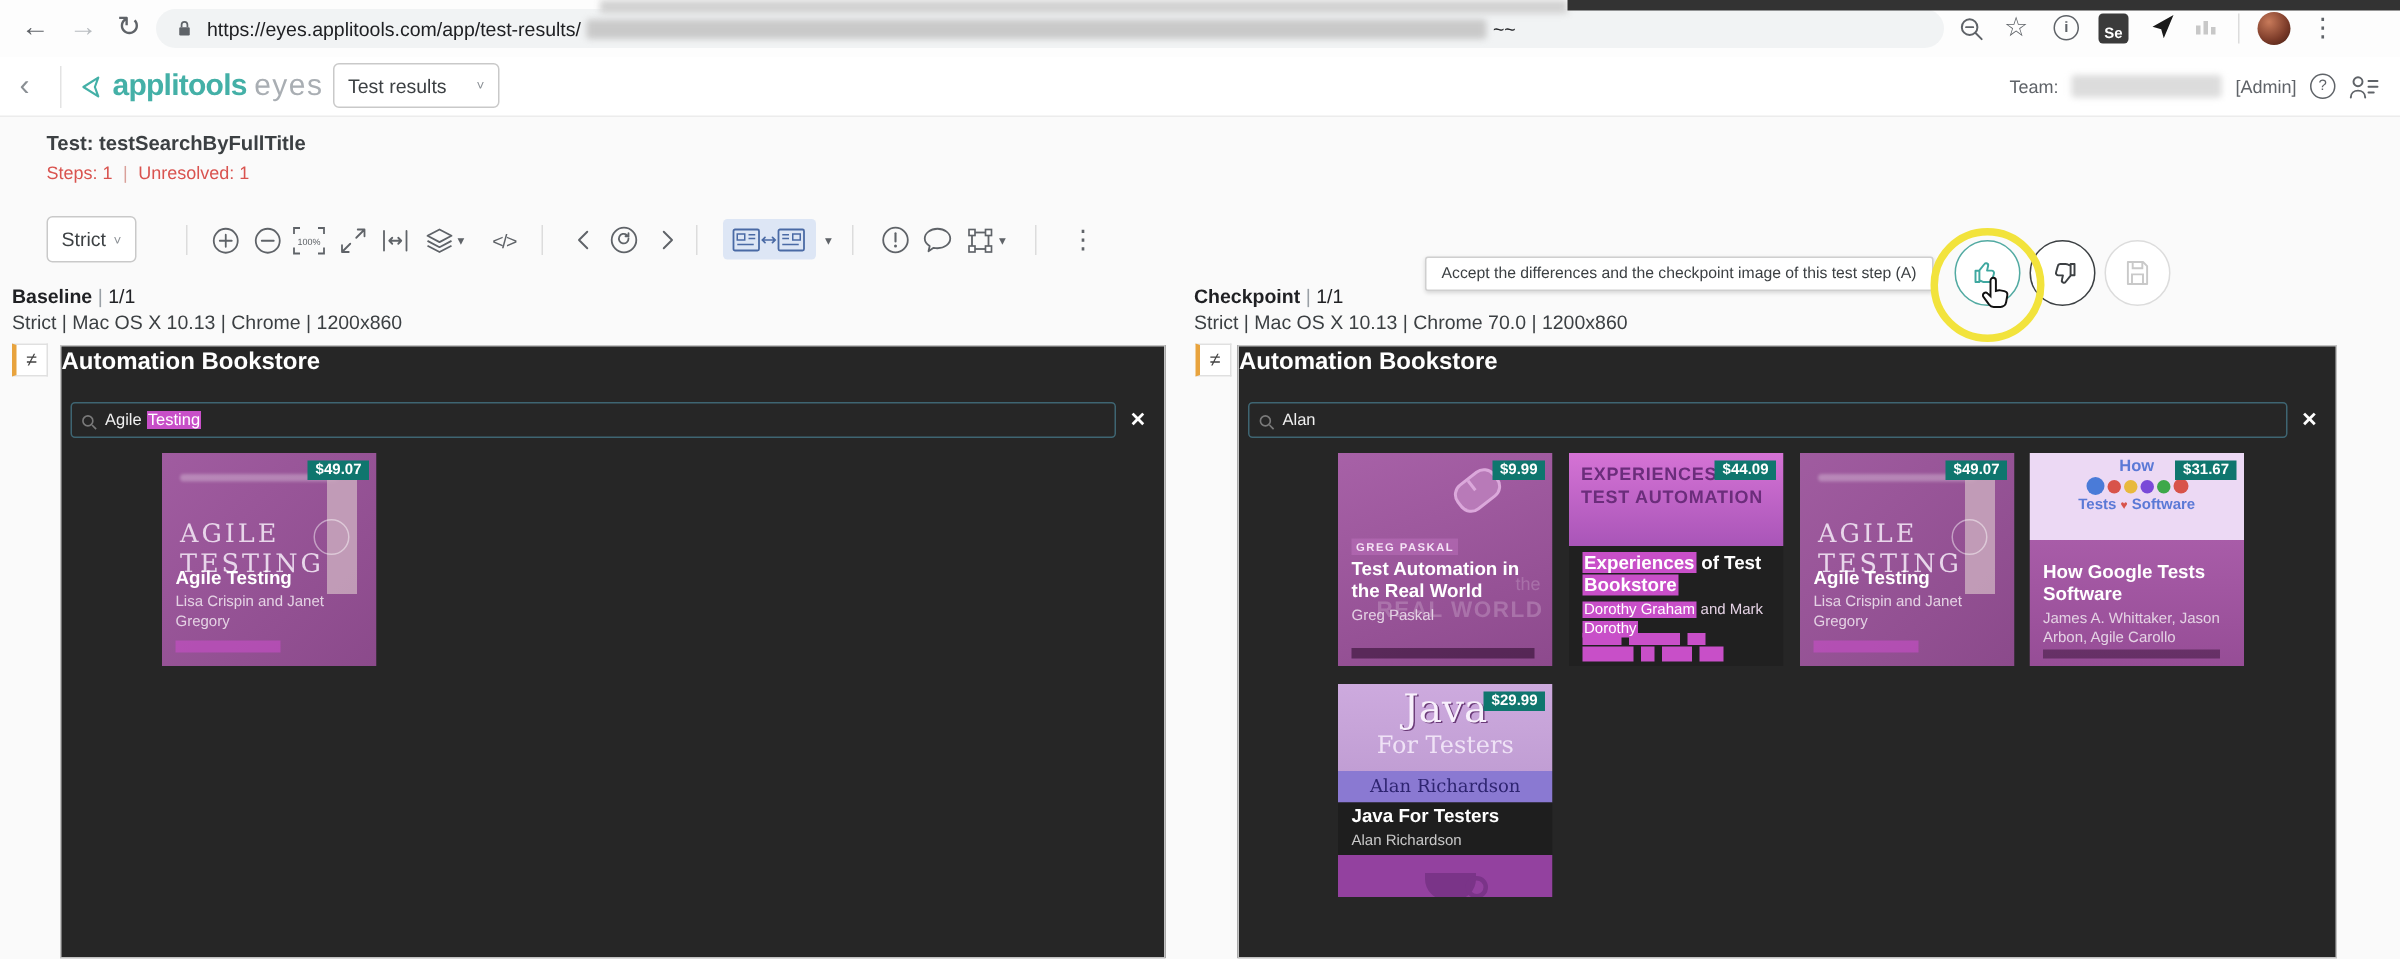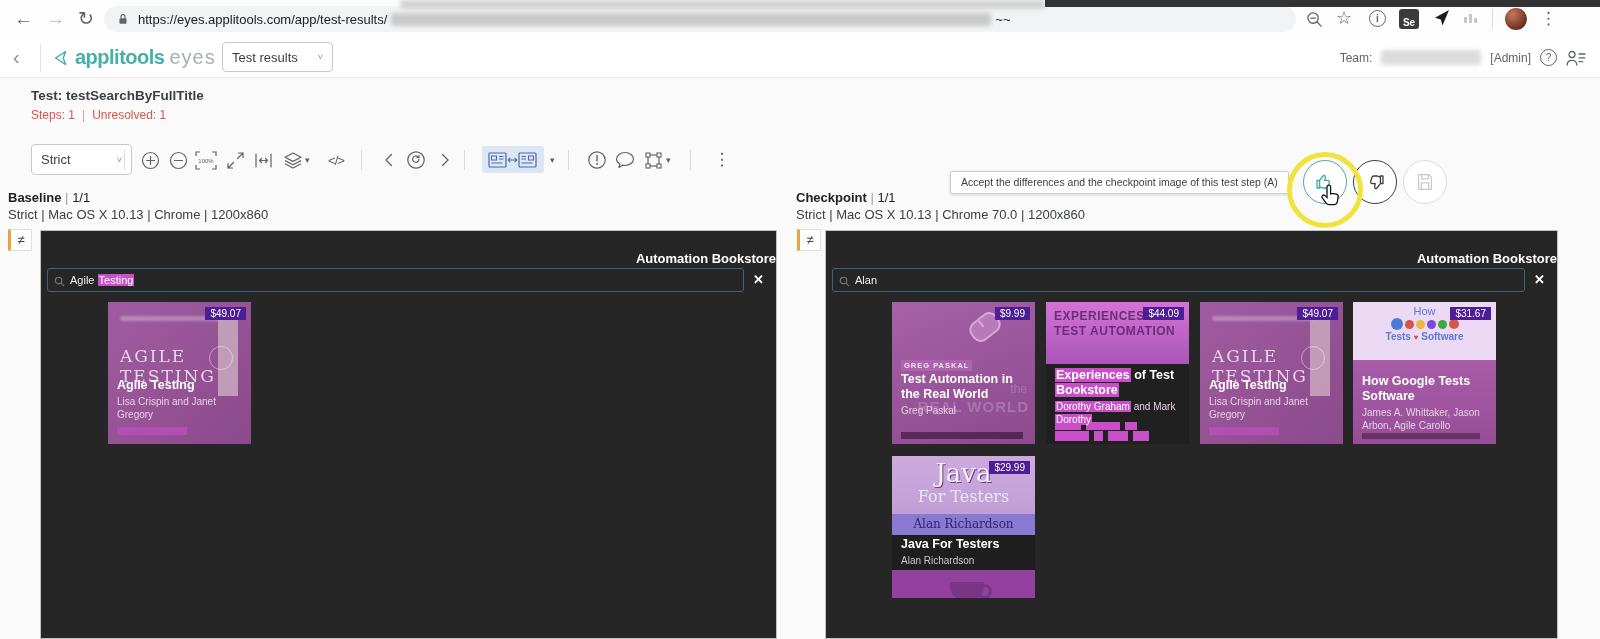--- a/index.html
+++ b/index.html
@@ -53,30 +53,30 @@
   #cursor-icon{left:1319px;top:184px;z-index:6;}
   .flip{transform:rotate(180deg);}
   
   .panel-label{font-size:13px;color:#202124;}
   .panel-label b{font-weight:bold;}
   .panel-meta{font-size:13px;color:#3c4043;}
   .diff-badge{position:absolute;width:24px;height:22px;background:#fff;border:1px solid #e0e0e0;border-left:3px solid #e8a33d;
               box-sizing:border-box;text-align:center;line-height:20px;font-size:13px;color:#444;}
   
   .shot-panel{position:absolute;top:230px;height:409px;background:#262626;border:1px solid #c2c2c2;box-sizing:border-box;overflow:hidden;}
-  .shot-title{margin-top:20px;text-align:right;font-size:13px;font-weight:bold;color:#fff;}
+  .shot-title{margin-top:2px;text-align:left;font-size:16px;font-weight:bold;color:#fff;}
   .shot-search{position:absolute;left:6px;right:6px;top:37px;height:25px;}
   .shot-input{position:absolute;left:0;right:26px;height:24px;border:1px solid #3e6572;border-radius:3px;box-sizing:border-box;}
   .shot-input .val{position:absolute;left:22px;top:5px;font-size:11px;color:#f0f0f0;}
   .shot-input svg{position:absolute;left:6px;top:7px;}
   .shot-clear{position:absolute;right:6px;top:4px;color:#fff;font-size:13px;font-weight:bold;}
   .hl{background:#c84fc8;color:#fff;padding:0 1px;}
   
   .book-card{position:absolute;width:143px;height:142px;overflow:hidden;}
-  .price-badge{position:absolute;top:5px;right:5px;background:#4c1d95;color:#fff;font-size:10px;font-weight:normal;
+  .price-badge{position:absolute;top:5px;right:5px;background:#0f766e;color:#fff;font-size:10px;font-weight:bold;
                padding:1px 5px;z-index:3;}
   .card-caption{position:absolute;left:9px;right:6px;z-index:2;}
   .book-title{font-size:12.5px;font-weight:bold;color:#fff;line-height:15px;}
   .book-authors{font-size:10px;color:#e4d2e4;line-height:13px;margin-top:2px;}
   .diff-bar{height:8px;background:#c84fc8;opacity:.6;margin-top:6px;width:70px;}
   .serif{font-family:"DejaVu Serif",serif;}
   
   .agile-cover{position:absolute;inset:0;background:linear-gradient(135deg,#a05ca0,#8b4a8b);}
   .agile-stripe{position:absolute;right:13px;top:18px;width:20px;height:76px;background:#c9a8bd;opacity:.85;}
   .script-line{position:absolute;left:12px;right:26px;top:14px;height:5px;background:rgba(255,255,255,.28);border-radius:3px;filter:blur(1px);}
@@ -97,21 +97,21 @@
   
   .exp-cover{position:absolute;left:0;right:0;top:0;height:62px;background:linear-gradient(180deg,#d573d5,#a955b8);}
   .exp-cover .l1{position:absolute;left:8px;top:7px;font-size:12px;font-weight:bold;color:#6b2d7b;letter-spacing:.5px;}
   .exp-cover .l2{position:absolute;left:8px;top:22px;font-size:12px;font-weight:bold;color:#6b2d7b;letter-spacing:.5px;}
   .exp-bottom{position:absolute;left:0;right:0;top:62px;bottom:0;background:#202020;}
   .diff-blocks{position:absolute;left:9px;bottom:14px;display:flex;gap:5px;}
   .diff-blocks.row2{bottom:3px;}
   .diff-blocks span{display:block;height:8px;background:#c84fc8;}
   
   .goog-cover{position:absolute;left:0;right:0;top:0;height:58px;background:#ecd9f4;text-align:center;}
-  .goog-how{font-size:11px;font-weight:normal;color:#5b79d6;margin-top:3px;}
+  .goog-how{font-size:11px;font-weight:bold;color:#5b79d6;margin-top:3px;}
   .goog-dots{display:flex;justify-content:center;align-items:center;gap:2px;margin-top:1px;}
   .goog-dots i{display:block;border-radius:50%;}
   .goog-row{font-size:10px;font-weight:bold;color:#5b79d6;margin-top:1px;}
   .goog-row .heart{color:#d8534a;font-size:8px;}
   .goog-bottom{position:absolute;left:0;right:0;top:58px;bottom:0;background:linear-gradient(180deg,#a85ca8,#964d96);}
   .goog-ghost{position:absolute;left:9px;bottom:5px;width:118px;height:6px;background:rgba(30,5,30,.4);}
   
   .java-band1{position:absolute;left:0;right:0;top:0;height:58px;background:linear-gradient(180deg,#cdaade,#c19ed4);text-align:center;}
   .java-t1{font-size:26px;color:#f8f0fc;text-shadow:1px 1px 0 #6a3a78;line-height:30px;margin-top:2px;}
   .java-t2{font-size:16px;color:#efe2f6;line-height:18px;}
@@ -191,21 +191,21 @@
         <path d="M1.2 16 c0-3 2.3-4.6 4.8-4.6 s4.8 1.6 4.8 4.6 M13 5 h6 M13 8.8 h6 M13 12.6 h3.5" fill="none" stroke="#5f6368" stroke-width="1.3" stroke-linecap="round"></path>
       </svg>
     </div>
   </div>
 
   <div class="abs" id="test-title">Test: testSearchByFullTitle</div>
   <div class="abs" id="steps-row">
     <span>Steps: 1</span><span class="sep">|</span><span>Unresolved: 1</span>
   </div>
 
-  <div class="abs select-box" style="left:31px;top:144px;width:101px;height:31px;">
+  <div class="abs select-box" style="left:31px;top:144px;width:60px;height:31px;">
     <span>Strict</span>
     <span class="caret">˅</span>
   </div>
   <div class="vdiv" style="left:124px;"></div>
 
   <div class="tbtn" style="left:138px;">
     <svg width="19" height="19" viewBox="0 0 19 19">
         <circle cx="9.5" cy="9.5" r="8" fill="none" stroke="#5f6368" stroke-width="1.2"></circle>
         <path d="M5.5 9.5 h8 M9.5 5.5 v8" stroke="#5f6368" stroke-width="1.2" stroke-linecap="round"></path>
       </svg>

